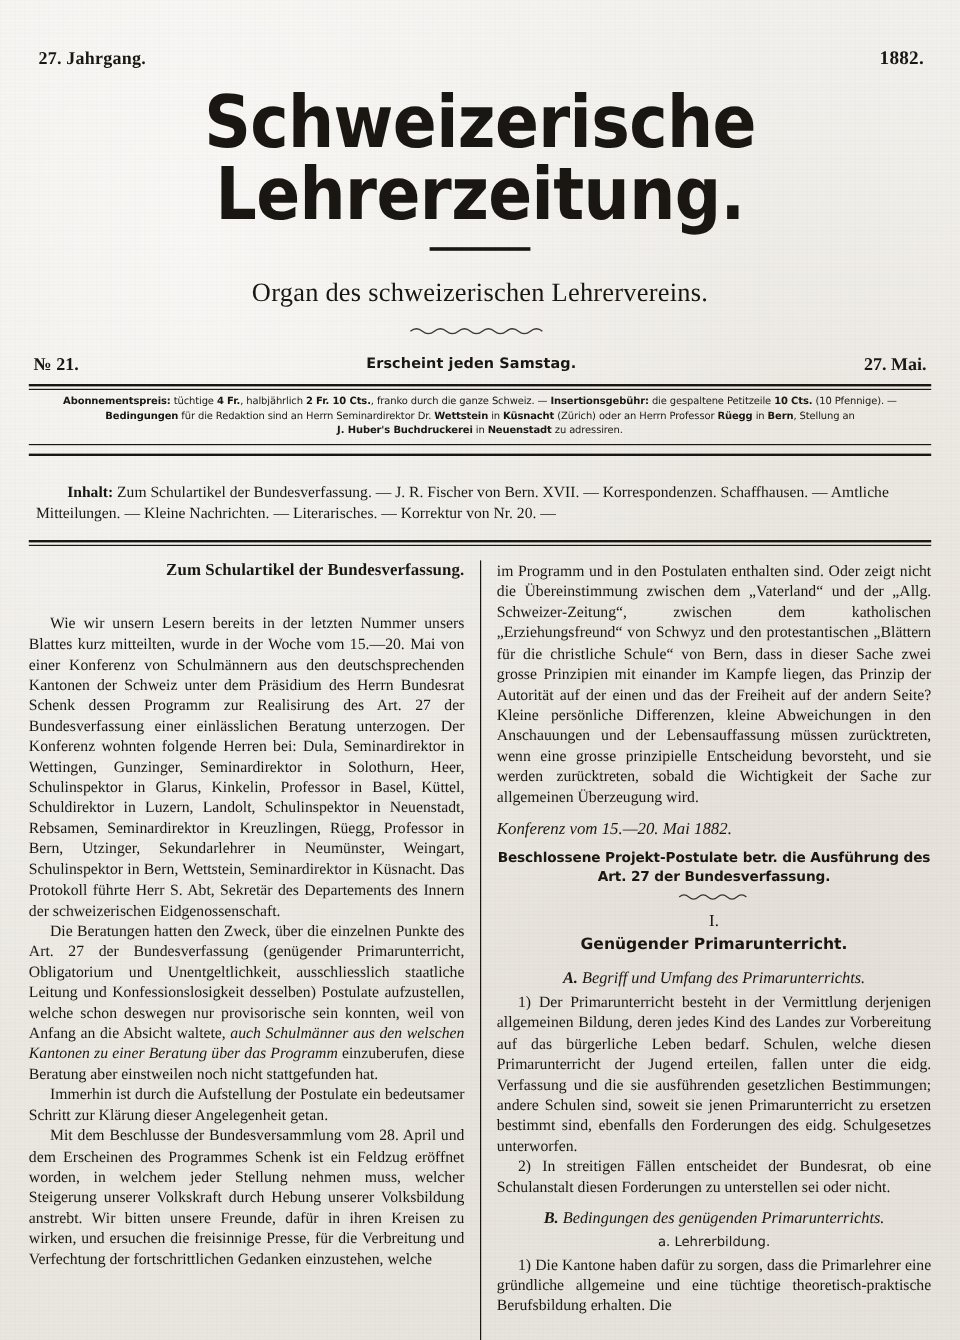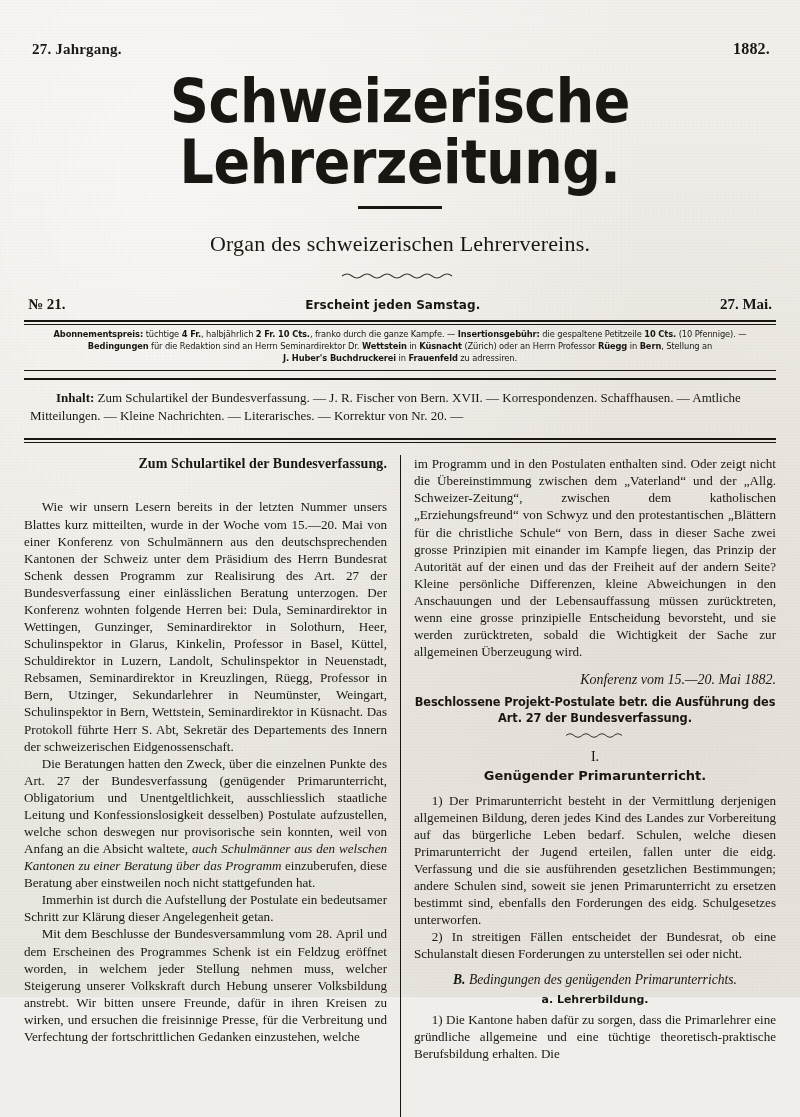--- a/index.html
+++ b/index.html
@@ -11,21 +11,21 @@
     height: 1117px;
     background: #f0eeea;
     font-family: "Liberation Serif", serif;
     color: #1a1713;
     overflow: hidden;
     position: relative;
   }
   .page {
     position: relative;
     width: 800px;
-    height: 997px;
+    height: 1117px;
     background:
       radial-gradient(ellipse at 20% 18%, rgba(255,255,255,0.55), rgba(255,255,255,0) 55%),
       radial-gradient(ellipse at 82% 70%, rgba(210,204,194,0.30), rgba(255,255,255,0) 60%),
       linear-gradient(180deg, #f2f0ec 0%, #edeae4 45%, #e9e6e0 100%);
     box-sizing: border-box;
     padding: 0 24px;
   }
   .page::after {
     content: "";
     position: absolute;
@@ -78,21 +78,21 @@
   }
 
   .squiggle {
     display: block;
     margin: 14px auto 0 auto;
   }
 
   .issueline {
     display: flex;
     justify-content: space-between;
-    align-items: center;
+    align-items: flex-start;
     margin-top: 16px;
     font-weight: bold;
     font-size: 15px;
     padding: 0 4px;
   }
   .issueline .mid {
     font-size: 12px;
     font-family: "DejaVu Sans", sans-serif;
     font-weight: bold;
     letter-spacing: 0.1px;
@@ -116,21 +116,21 @@
     line-height: 1.42;
     text-align: center;
     padding: 4px 2px 4px 2px;
     letter-spacing: -0.1px;
   }
   .fineprint b { font-weight: bold; }
 
   .inhalt {
     font-size: 13px;
     line-height: 1.38;
-    padding: 9px 6px 6px 6px;
+    padding: 21px 6px 6px 6px;
     text-align: left;
     text-indent: 26px;
   }
   .inhalt b { font-weight: bold; }
 
   
   .columns {
     display: flex;
     margin-top: 12px;
     height: 718px;
@@ -155,21 +155,21 @@
 
   .art-title {
     text-align: right;
     font-weight: bold;
     font-size: 14px;
     margin: 0 0 25px 0;
     letter-spacing: 0.1px;
   }
 
   .h-konferenz {
-    text-align: right;
+    text-align: left;
     font-style: italic;
     font-size: 14px;
     margin: 11px 0 6px 0;
     text-indent: 0;
   }
   .h-postulate {
     text-align: center;
     font-family: "DejaVu Sans", sans-serif;
     font-weight: bold;
     font-size: 11.4px;
@@ -196,21 +196,21 @@
     text-align: center;
     font-style: italic;
     font-size: 13.6px;
     margin: 9px 0 3px 0;
     text-indent: 0;
   }
   .h-abc .lbl { font-style: italic; font-weight: bold; }
   .h-small {
     text-align: center;
     font-family: "DejaVu Sans", sans-serif;
-    font-weight: bold;
+    font-weight: normal;
     font-size: 11px;
     margin: 4px 0 3px 0;
     text-indent: 0;
   }
   .squiggle-sm { display:block; margin: 5px auto 0 auto; }
 
   i.em { font-style: italic; }
 </style>
 </head>
 <body>
@@ -235,23 +235,23 @@
   <div class="issueline">
     <span>№ 21.</span>
     <span class="mid">Erscheint jeden Samstag.</span>
     <span>27. Mai.</span>
   </div>
 
   <hr class="hr-thick">
   <hr class="hr-thin">
 
   <div class="fineprint">
-    <div><b>Abonnementspreis:</b><span> tüchtige </span><b>4 Fr.</b><span>, halbjährlich </span><b>2 Fr. 10 Cts.</b><span>, franko durch die ganze Kampfe. — </span><b>Insertionsgebühr:</b><span> die gespaltene Petitzeile </span><b>10 Cts.</b><span> (10 Pfennige). —</span></div>
+    <div><b>Abonnementspreis:</b><span> tüchtige </span><b>4 Fr.</b><span>, halbjährlich </span><b>2 Fr. 10 Cts.</b><span>, franko durch die ganze Schweiz. — </span><b>Insertionsgebühr:</b><span> die gespaltene Petitzeile </span><b>10 Cts.</b><span> (10 Pfennige). —</span></div>
     <div><b>Bedingungen</b><span> für die Redaktion sind an Herrn Seminardirektor Dr. </span><b>Wettstein</b><span> in </span><b>Küsnacht</b><span> (Zürich) oder an Herrn Professor </span><b>Rüegg</b><span> in </span><b>Bern</b><span>, Stellung an</span></div>
-    <div><b>J. Huber's Buchdruckerei</b><span> in </span><b>Frauenfeld</b><span> zu adressiren.</span></div>
+    <div><b>J. Huber's Buchdruckerei</b><span> in </span><b>Neuenstadt</b><span> zu adressiren.</span></div>
   </div>
 
   <hr class="hr-thin">
   <hr class="hr-thick">
 
   <div class="inhalt"><b>Inhalt:</b><span> Zum Schulartikel der Bundesverfassung. — J. R. Fischer von Bern. XVII. — Korrespondenzen. Schaffhausen. — Amtliche Mitteilungen. — Kleine Nachrichten. — Literarisches. — Korrektur von Nr. 20. —</span></div>
 
   <hr class="hr-thick">
   <hr class="hr-thin">
 
@@ -276,20 +276,21 @@
 
       <div class="h-postulate">Beschlossene Projekt-Postulate betr. die Ausführung des Art. 27 der Bundesverfassung.</div>
 
       <svg class="squiggle-sm" width="60" height="8" viewBox="0 0 60 8">
         <path d="M1 4.5 q4 -3.5 8 0 t8 0 t8 0 t8 0 t8 0 t8 0 t8 0" fill="none" stroke="#3a342c" stroke-width="1"></path>
       </svg>
 
       <div class="h-roman">I.</div>
       <div class="h-section">Genügender Primarunterricht.</div>
 
+      <div class="h-abc"><span class="lbl">A.</span> <span>Begriff und Umfang des Primarunterrichts.</span></div>
 
       <p>1) Der Primarunterricht besteht in der Vermittlung derjenigen allgemeinen Bildung, deren jedes Kind des Landes zur Vorbereitung auf das bürgerliche Leben bedarf. Schulen, welche diesen Primarunterricht der Jugend erteilen, fallen unter die eidg. Verfassung und die sie ausführenden gesetzlichen Bestimmungen; andere Schulen sind, soweit sie jenen Primarunterricht zu ersetzen bestimmt sind, ebenfalls den Forderungen des eidg. Schulgesetzes unterworfen.</p>
       <p>2) In streitigen Fällen entscheidet der Bundesrat, ob eine Schulanstalt diesen Forderungen zu unterstellen sei oder nicht.</p>
 
       <div class="h-abc"><span class="lbl">B.</span> <span>Bedingungen des genügenden Primarunterrichts.</span></div>
 
       <div class="h-small">a. Lehrerbildung.</div>
 
       <p>1) Die Kantone haben dafür zu sorgen, dass die Primarlehrer eine gründliche allgemeine und eine tüchtige theoretisch-praktische Berufsbildung erhalten. Die</p>
     </div>

